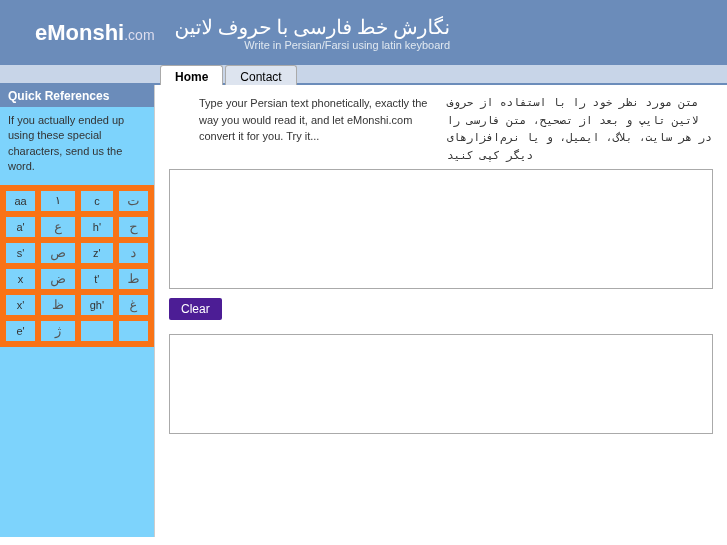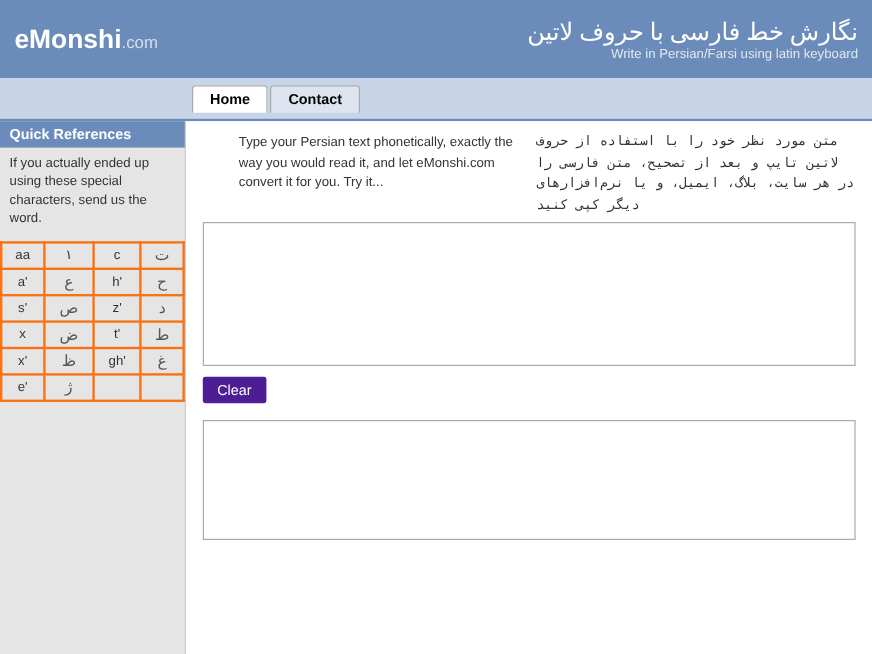--- a/index.html
+++ b/index.html
@@ -3,22 +3,22 @@
   <meta charset="utf-8">
   <style>
     * { margin: 0; padding: 0; box-sizing: border-box; }
     body { font-family: Arial, sans-serif; font-size: 12px; background: #fff; width: 727px; min-height: 545px; }
 
     
     #header {
       background: #6b8cba;
       display: flex;
       align-items: center;
-      justify-content: space-between;
-      padding: 10px 12px;
+      justify-content: flex-start;
+      padding: 10px 35px;
       height: 65px;
     }
     #header-logo {
       font-size: 22px;
       color: #fff;
       font-weight: bold;
     }
     #header-logo .com {
       font-size: 14px;
       color: #dde;
@@ -37,55 +37,54 @@
     #header-subtitle {
       font-size: 11px;
       color: #e0e8f0;
     }
 
     
     #nav {
       background: #c8d5e8;
       border-bottom: 2px solid #6b8cba;
       display: flex;
-      align-items: center;
+      align-items: flex-start;
       padding: 0 160px;
-      height: 36px;
+      height: 20px;
     }
     .nav-tab {
       padding: 4px 14px;
       font-size: 12px;
       cursor: pointer;
       border: 1px solid #aaa;
       border-bottom: none;
       background: #fff;
       margin-right: 2px;
       border-radius: 3px 3px 0 0;
-      font-weight: bold;
     }
     .nav-tab.active {
       background: #fff;
       font-weight: bold;
     }
     .nav-tab.inactive {
       background: #dde4ef;
     }
 
     
     #main {
       display: flex;
       height: calc(545px - 65px - 28px);
     }
 
     
     #sidebar {
       width: 155px;
       min-width: 155px;
       border-right: 1px solid #ccc;
-      background: #e5e5e5;
+      background: #7dd3fc;
     }
     .sidebar-section-title {
       background: #6b8cba;
       color: #fff;
       font-weight: bold;
       font-size: 12px;
       padding: 4px 8px;
     }
     .sidebar-text {
       padding: 6px 8px;
@@ -95,21 +94,21 @@
     }
 
     
     .qref-table {
       width: 100%;
       border-collapse: collapse;
       font-size: 11px;
       margin-top: 4px;
     }
     .qref-table td {
-      border: 2px solid #f97316;
+      border: 6px solid #f97316;
       padding: 2px 4px;
       text-align: center;
       color: #333;
     }
     .qref-table td.arabic {
       font-family: serif;
       font-size: 13px;
       color: #555;
       direction: rtl;
     }

